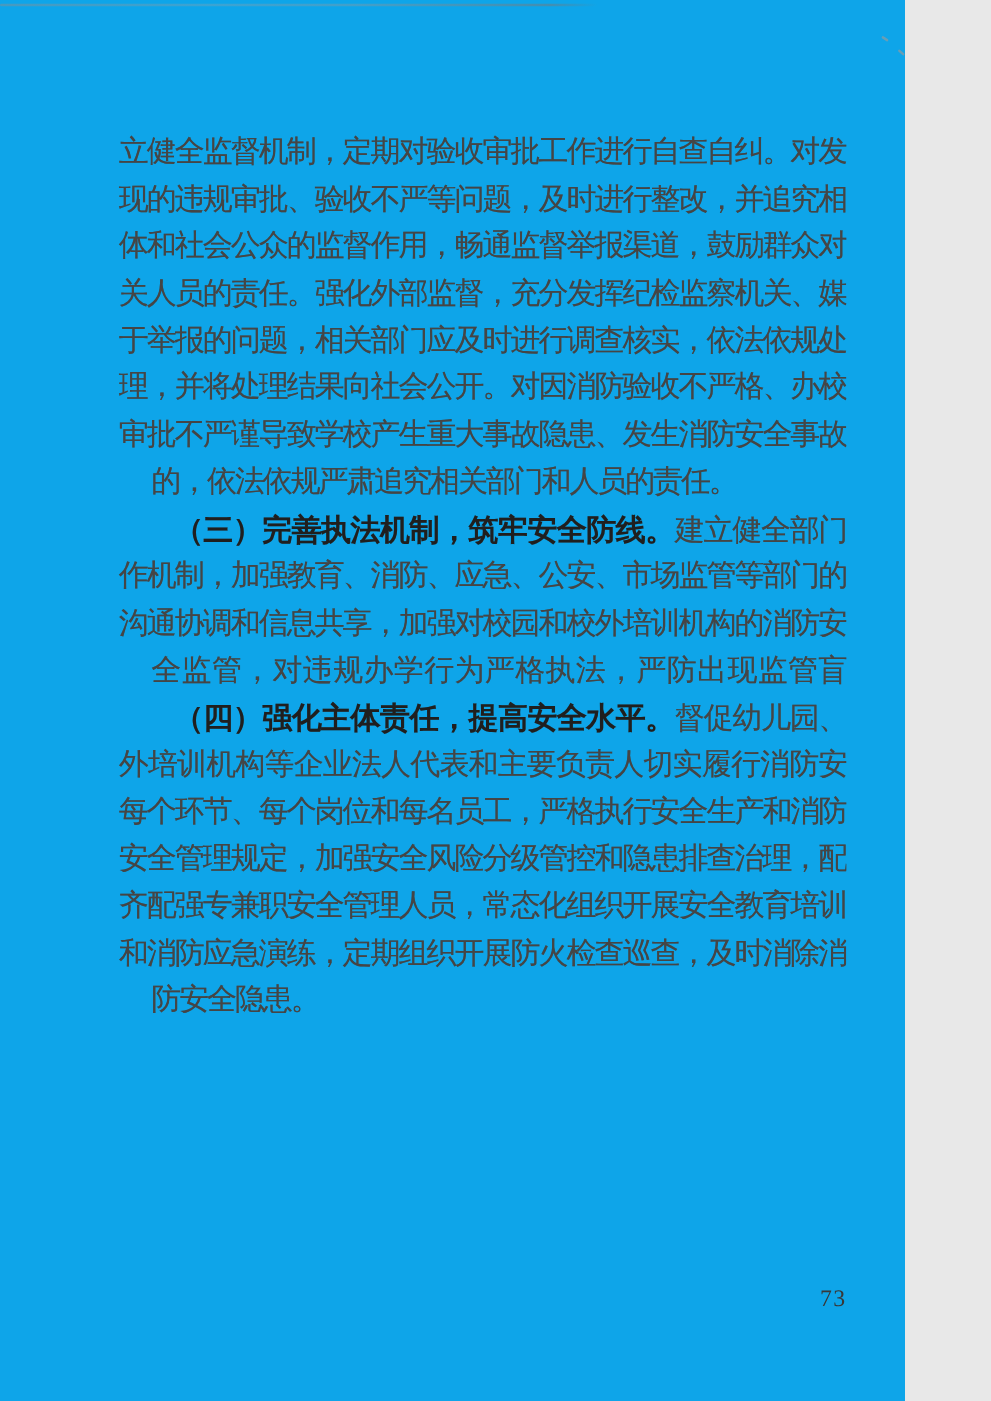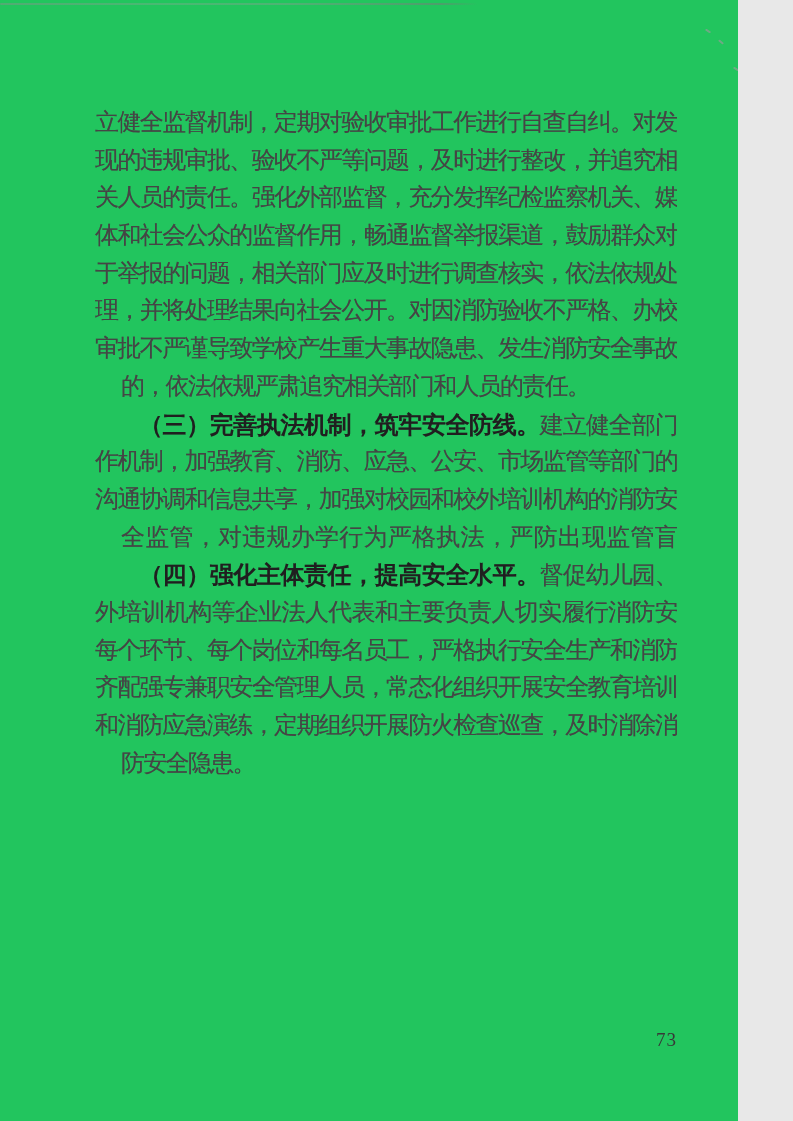--- a/index.html
+++ b/index.html
@@ -4,24 +4,23 @@
 <style>
   html, body {
     margin: 0;
     padding: 0;
     background: #e8e8e8;
   }
   .page {
     position: relative;
     width: 724px;
     height: 1121px;
-    background: #22c55e;
+    background: #0ea5e9;
     overflow: hidden;
     font-family: "Liberation Serif", "DejaVu Serif", serif;
-    padding-left: 14px;
   }
   
   .top-scan-line {
     position: absolute;
     top: 3px;
     left: 0;
     width: 478px;
     height: 2px;
     background: linear-gradient(to right,
       rgba(140,140,140,0.45) 0%,
@@ -95,33 +94,34 @@
   <div class="top-scan-line"></div>
 
   <span class="scan-tick tick-1"></span>
   <span class="scan-tick tick-2"></span>
   <span class="scan-tick tick-3"></span>
   <span class="scan-tick tick-4"></span>
 
   <div class="doc-body">
       <div class="line">立健全监督机制，定期对验收审批工作进行自查自纠。对发</div>
       <div class="line">现的违规审批、验收不严等问题，及时进行整改，并追究相</div>
+      <div class="line">体和社会公众的监督作用，畅通监督举报渠道，鼓励群众对</div>
       <div class="line">关人员的责任。强化外部监督，充分发挥纪检监察机关、媒</div>
-      <div class="line">体和社会公众的监督作用，畅通监督举报渠道，鼓励群众对</div>
       <div class="line">于举报的问题，相关部门应及时进行调查核实，依法依规处</div>
       <div class="line">理，并将处理结果向社会公开。对因消防验收不严格、办校</div>
       <div class="line">审批不严谨导致学校产生重大事故隐患、发生消防安全事故</div>
       <div class="line para-end">的，依法依规严肃追究相关部门和人员的责任。</div>
       <div class="line indent"><span class="lead-bold">（三）完善执法机制，筑牢安全防线。</span>建立健全部门协</div>
       <div class="line">作机制，加强教育、消防、应急、公安、市场监管等部门的</div>
       <div class="line">沟通协调和信息共享，加强对校园和校外培训机构的消防安</div>
       <div class="line para-end">全监管，对违规办学行为严格执法，严防出现监管盲区。</div>
       <div class="line indent"><span class="lead-bold">（四）强化主体责任，提高安全水平。</span>督促幼儿园、校</div>
       <div class="line">外培训机构等企业法人代表和主要负责人切实履行消防安</div>
       <div class="line">每个环节、每个岗位和每名员工，严格执行安全生产和消防</div>
+      <div class="line">安全管理规定，加强安全风险分级管控和隐患排查治理，配</div>
       <div class="line">齐配强专兼职安全管理人员，常态化组织开展安全教育培训</div>
       <div class="line">和消防应急演练，定期组织开展防火检查巡查，及时消除消</div>
       <div class="line para-end">防安全隐患。</div>
     </div>
 
   <div class="page-number">73</div>
 
 </div>
 
 </body></html>

